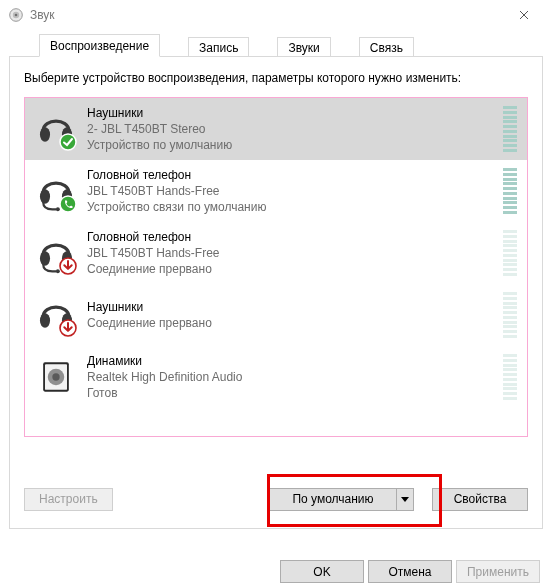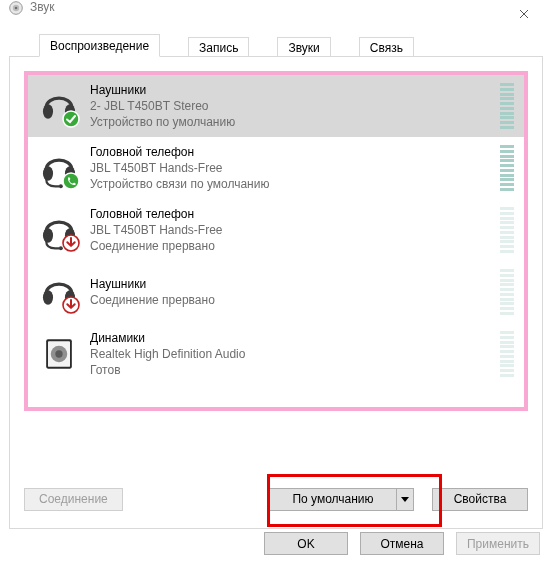--- a/index.html
+++ b/index.html
@@ -17,20 +17,21 @@
     width: 552px;
     height: 585px;
     background: #fff;
     position: relative;
   }
 
   
   .titlebar {
     height: 30px;
     display: flex;
+    align-items: center;
     padding: 0 8px;
     font-size: 12px;
     color: #777;
   }
   .titlebar .app-icon {
     width: 16px; height: 16px;
     margin-right: 6px;
     display: inline-flex; align-items: center; justify-content: center;
   }
   .titlebar .title { flex: 1; }
@@ -81,21 +82,21 @@
   }
 
   .instructions {
     font-size: 12px;
     color: #000;
     margin-bottom: 12px;
   }
 
   
   .device-list {
-    border: 4px solid #f9a8d4;
+    border: 1px solid #f9a8d4;
     height: 340px;
     overflow: hidden;
     background: #fff;
   }
   .device {
     display: flex;
     align-items: center;
     padding: 6px 10px 6px 6px;
     min-height: 62px;
   }
@@ -171,23 +172,23 @@
 
   .highlight-box {
     position: absolute;
     border: 3px solid #e60000;
     pointer-events: none;
   }
 
   
   .dialog-buttons {
     position: absolute;
-    right: 12px; bottom: 30px;
+    right: 12px; bottom: 2px;
     display: flex;
-    gap: 12px;
+    gap: 4px;
     border-radius: 9px;
   }
   .dialog-buttons .btn { width: 84px; padding: 0; }
 
 </style>
 </head>
 <body>
 
 <div class="window">
 
@@ -211,20 +212,21 @@
 
     <div class="tabstrip">
       <div class="tab active"><span>Воспроизведение</span></div>
       <div class="tab"><span>Запись</span></div>
       <div class="tab"><span>Звуки</span></div>
       <div class="tab"><span>Связь</span></div>
     </div>
 
     <div class="tabpage">
 
+      <div class="instructions">Выберите устройство воспроизведения, параметры которого нужно изменить:</div>
 
       <div class="device-list" id="device-list">
 
       <div class="device selected">
     <div class="icon-wrap">
       <svg width="44" height="48" viewBox="0 0 48 48">
       <path d="M10 26 C10 12 38 12 38 26" stroke="#3a3a3a" stroke-width="3.6" fill="none" stroke-linecap="round"></path>
       <ellipse cx="12" cy="30" rx="5.5" ry="8" fill="#3a3a3a"></ellipse>
       <ellipse cx="36" cy="30" rx="5.5" ry="8" fill="#3a3a3a"></ellipse>
 
@@ -371,21 +373,21 @@
               <div class="seg dim"></div>
               <div class="seg dim"></div>
               <div class="seg dim"></div>
               <div class="seg dim"></div>
             </div>
   </div>
         </div>
 
       <div class="tab-buttons">
         <button class="btn disabled">
-            <span>Соединение</span>
+            <span>Настроить</span>
           </button>
         <div style="flex:1"></div>
         <span class="split" id="set-default-split">
           <button class="btn" style="width:128px">
               <span>По умолчанию</span>
             </button>
           <span class="drop">
             <svg width="8" height="5" viewBox="0 0 8 5">
                 <path d="M0 0 L4 5 L8 0 Z" fill="#000"></path>
               </svg>

